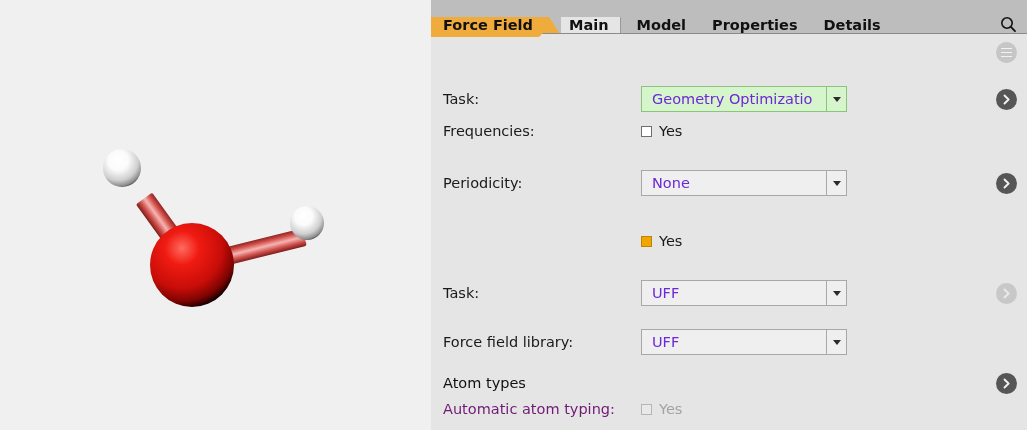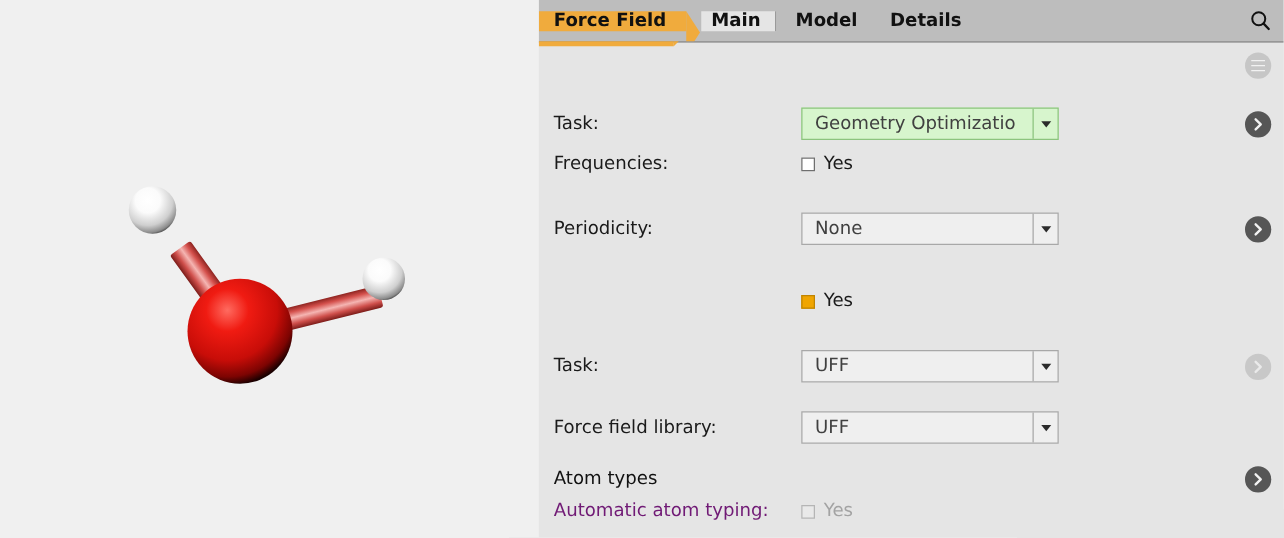--- a/index.html
+++ b/index.html
@@ -42,21 +42,21 @@
   }
 
   
   #tabbar {
     position: relative;
     height: 34px;
     background: #bdbdbd;
     border-bottom: 1px solid #8a8a8a;
     box-sizing: border-box;
     display: flex;
-    align-items: center;
+    align-items: flex-end;
     overflow: hidden;
   }
   .tab {
     display: flex;
     align-items: center;
     font-size: 14.5px;
     font-weight: bold;
     color: #111;
     padding: 0 11px;
     white-space: nowrap;
@@ -159,21 +159,21 @@
   .combo.modified {
     background: #d7f5cd;
     border-color: #8cc47e;
   }
   .combo .val {
     flex: 1 1 auto;
     display: flex;
     align-items: center;
     padding-left: 10px;
     font-size: 14.5px;
-    color: #404040;
+    color: #6d28d9;
     white-space: nowrap;
     overflow: hidden;
   }
   .combo .arrowbox {
     flex: 0 0 19px;
     border-left: 1px solid #a8a8a8;
     display: flex;
     align-items: center;
     justify-content: center;
   }
@@ -309,20 +309,23 @@
       <div class="tab breadcrumb">
         <span>Force Field</span>
       </div>
       <div class="tab active">
         <span>Main</span>
       </div>
       <div class="tab plain">
         <span>Model</span>
       </div>
       <div class="tab plain">
+        <span>Properties</span>
+      </div>
+      <div class="tab plain">
         <span>Details</span>
       </div>
       <div id="tabbar-spacer"></div>
       <div id="search-btn">
         <svg width="17" height="17" viewBox="0 0 17 17">
           <circle cx="7" cy="7" r="5.2" fill="none" stroke="#111" stroke-width="1.6"></circle>
           <line x1="10.9" y1="10.9" x2="15" y2="15.2" stroke="#111" stroke-width="1.8" stroke-linecap="round"></line>
         </svg>
       </div>
     </div>

